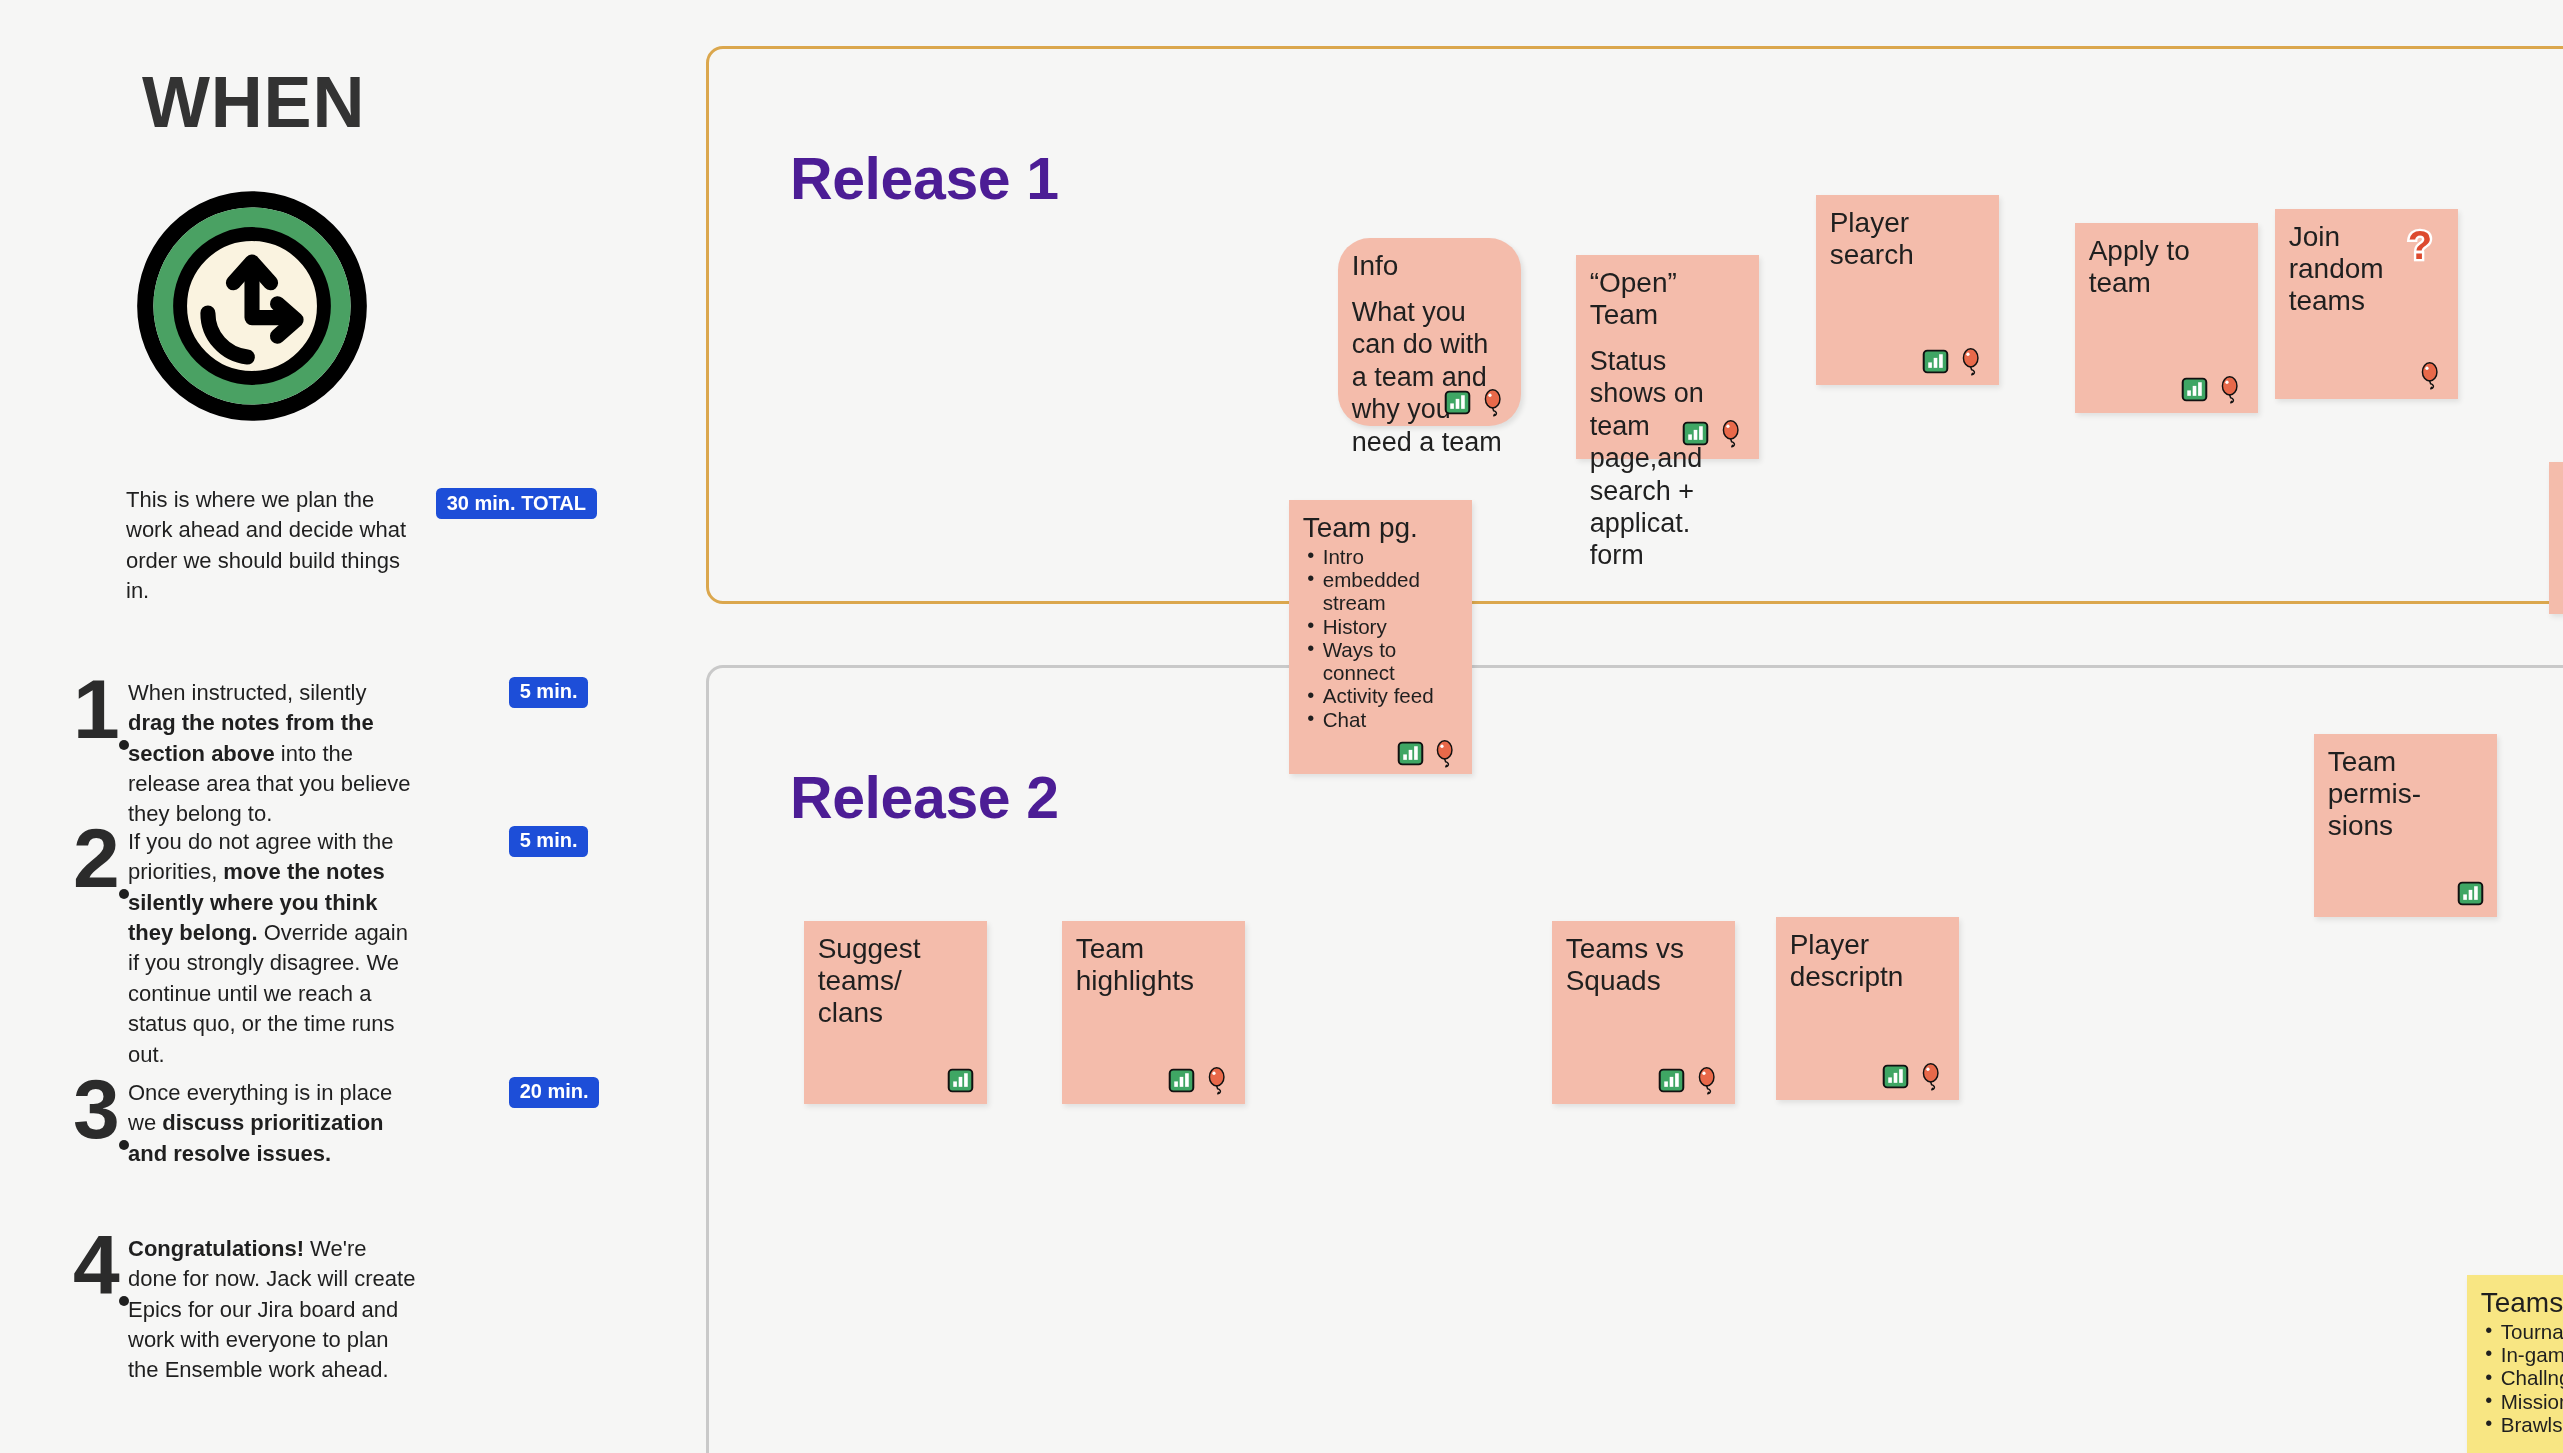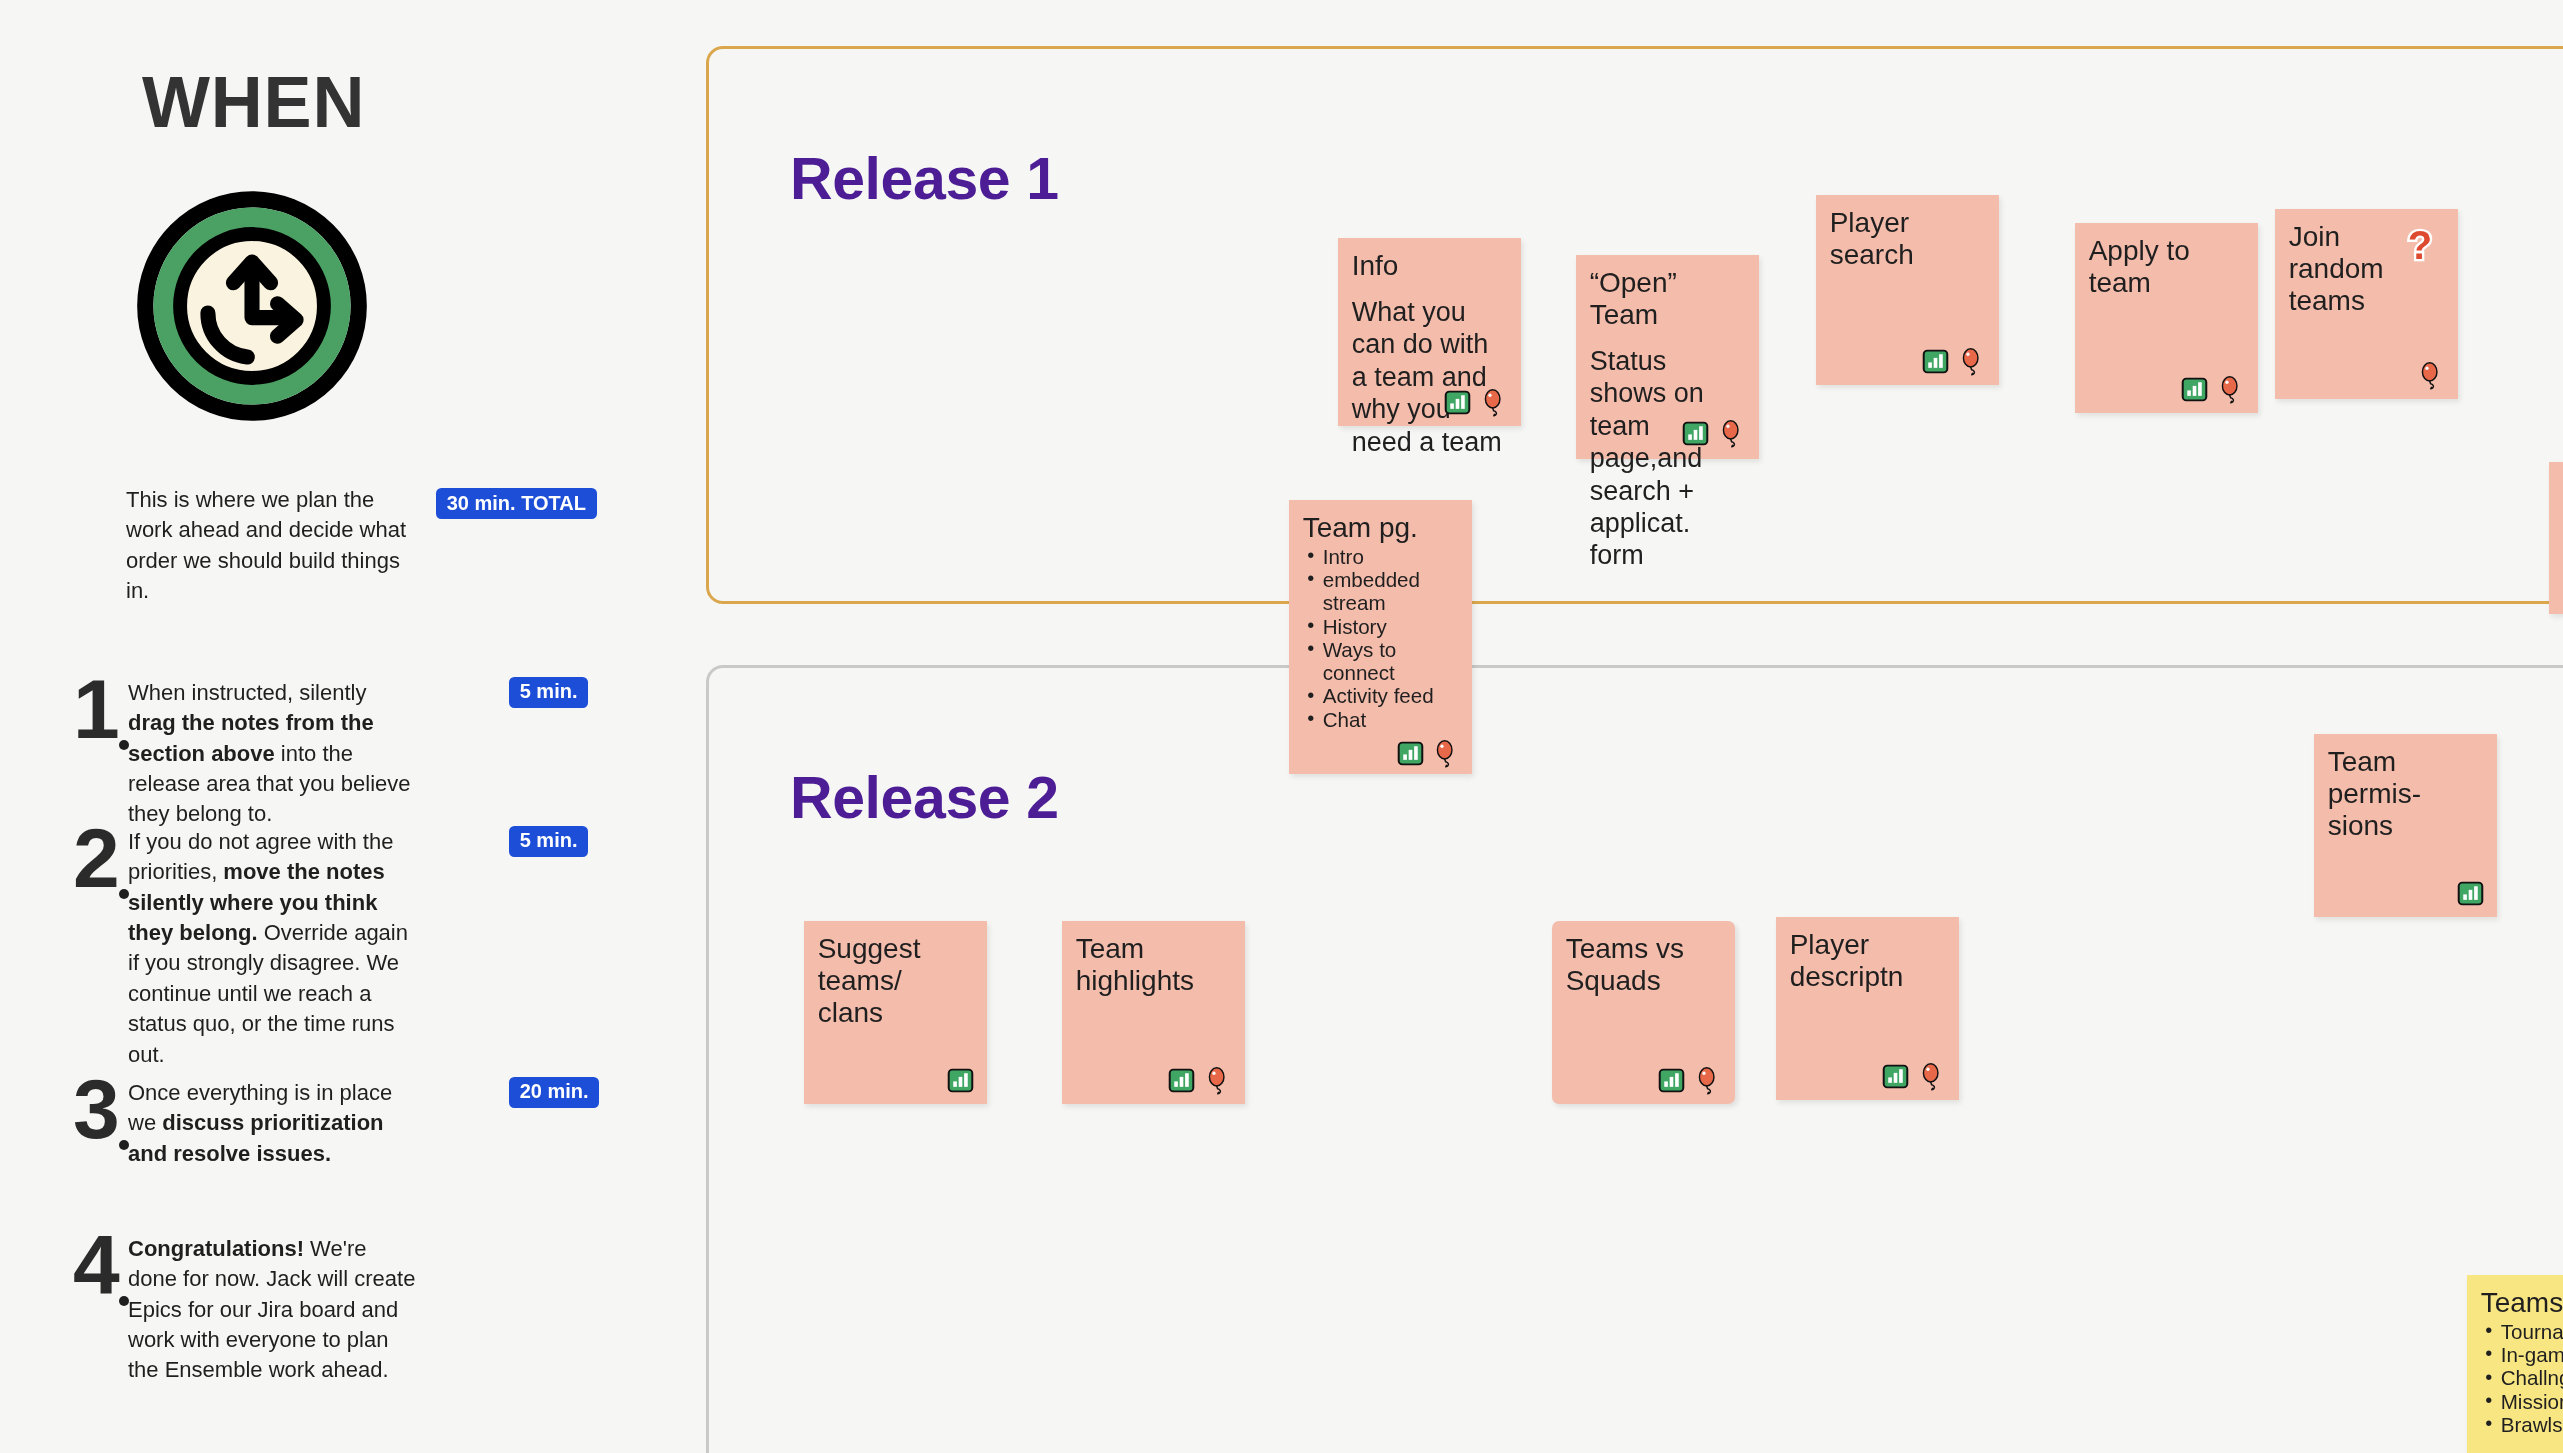--- a/index.html
+++ b/index.html
@@ -167,21 +167,21 @@
       </div>
     </div>
   </div>
 
   <div class="release-box" id="release-1-box"></div>
   <div class="release-title" id="release-1-title">Release 1</div>
 
   <div class="release-box" id="release-2-box"></div>
   <div class="release-title" id="release-2-title">Release 2</div>
 
-  <div class="note" style="left:1338px; top:238px; width:183px; height:188px;">
+  <div class="note" style="left:1338px; top:238px; width:183px; height:188px;border-radius:32px;">
     <div class="note-title">Info</div>
     <div class="note-sub">What you can do with a team and why you need a team</div>
     <div class="note-icons">
       <svg class="ic" viewBox="0 0 32 32">
           <rect x="3" y="4" width="26" height="24" rx="4" fill="#3fa664" stroke="#111" stroke-width="2.2"></rect>
           <rect x="8" y="17" width="4" height="6" fill="#fff"></rect>
           <rect x="14" y="12" width="4" height="11" fill="#fff"></rect>
           <rect x="20" y="8" width="4" height="15" fill="#fff"></rect>
         </svg>
       <svg class="ic" viewBox="0 0 32 32">
@@ -321,21 +321,21 @@
           <rect x="20" y="8" width="4" height="15" fill="#fff"></rect>
         </svg>
       <svg class="ic" viewBox="0 0 32 32">
           <ellipse cx="14" cy="12" rx="8" ry="10" fill="#e8694a" stroke="#111" stroke-width="1.6"></ellipse>
           <circle cx="11" cy="8" r="1.8" fill="#fff"></circle>
           <path d="M14 22 l1 3 M15 25 q5 2 2 5 q-3 2 -1 -1" fill="none" stroke="#111" stroke-width="1.6" stroke-linecap="round"></path>
         </svg>
     </div>
   </div>
 
-  <div class="note" style="left:1552px; top:921px; width:183px; height:183px;border-radius:7px;">
+  <div class="note" style="left:1552px; top:921px; width:183px; height:183px;">
     <div class="note-title">Teams vs Squads</div>
     <div class="note-icons">
       <svg class="ic" viewBox="0 0 32 32">
           <rect x="3" y="4" width="26" height="24" rx="4" fill="#3fa664" stroke="#111" stroke-width="2.2"></rect>
           <rect x="8" y="17" width="4" height="6" fill="#fff"></rect>
           <rect x="14" y="12" width="4" height="11" fill="#fff"></rect>
           <rect x="20" y="8" width="4" height="15" fill="#fff"></rect>
         </svg>
       <svg class="ic" viewBox="0 0 32 32">
           <ellipse cx="14" cy="12" rx="8" ry="10" fill="#e8694a" stroke="#111" stroke-width="1.6"></ellipse>

